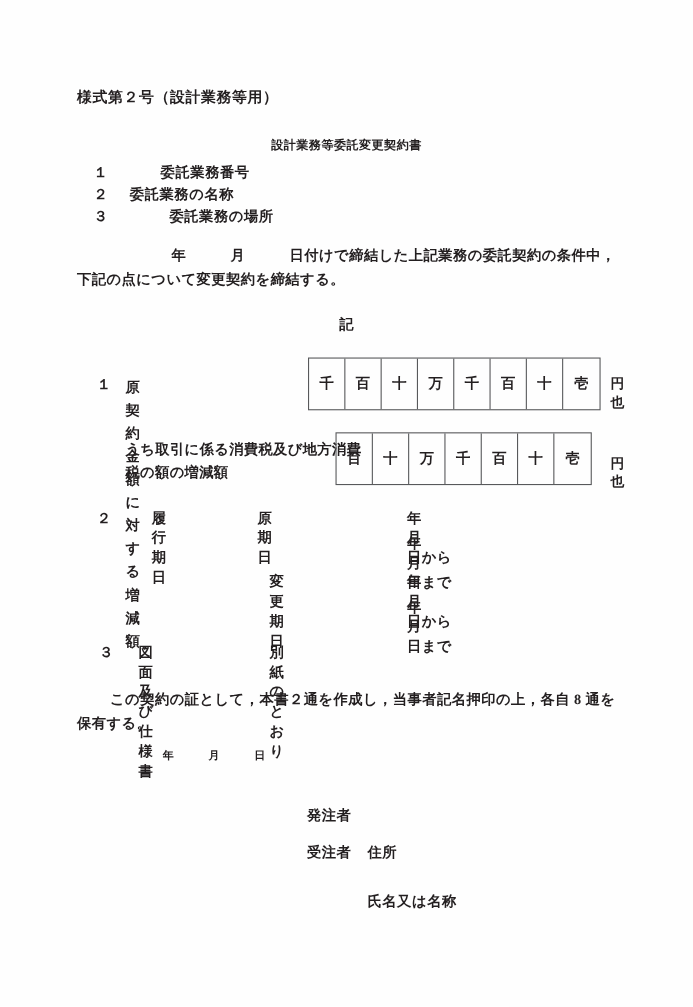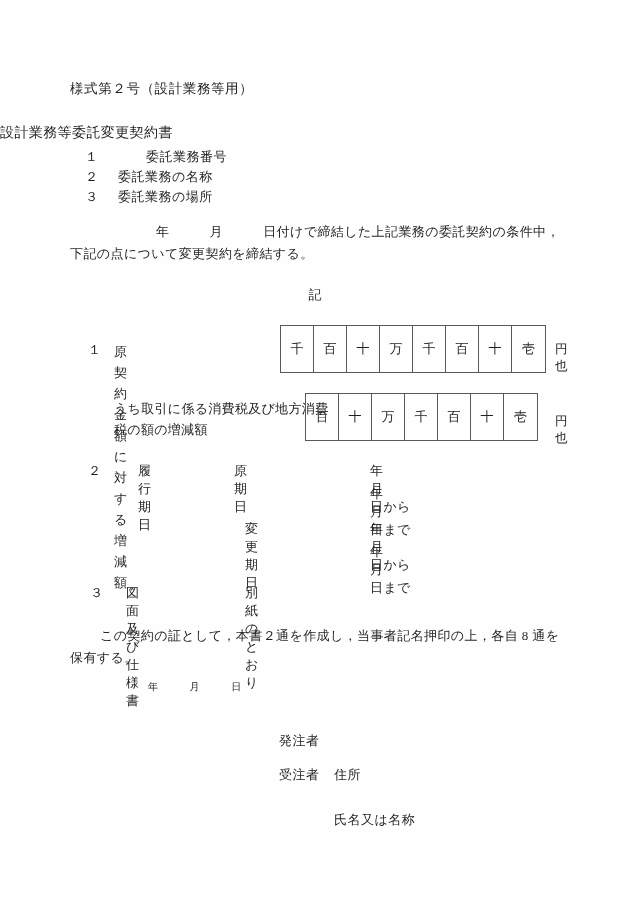--- a/index.html
+++ b/index.html
@@ -8,34 +8,36 @@
     background: #ffffff;
   }
   .page {
     position: relative;
     width: 630px;
     height: 915px;
     background: #fefefe;
     font-family: "Liberation Serif", "DejaVu Serif", serif;
     color: #231f20;
     overflow: hidden;
+    font-weight: bold;
   }
   .abs { position: absolute; white-space: pre; }
 
   .form-no {
     left: 70px;
     top: 80px;
     font-size: 13.5px;
     letter-spacing: 0.6px;
   }
   .doc-title {
     left: 0;
     top: 124px;
     width: 630px;
-    font-size: 14px;
+    text-align: center;
+    font-size: 11px;
     letter-spacing: 0.4px;
   }
   .item-row {
     font-size: 13px;
     letter-spacing: 0.5px;
   }
   .item-num { left: 85px; }
   .item-label { left: 118px; }
 
   .para {
@@ -175,21 +177,21 @@
 
   <div class="abs doc-title">設計業務等委託変更契約書</div>
 
   <div class="abs item-row item-num" style="top:148px;">１</div>
   <div class="abs item-row item-label" style="top:148px;margin-left:28px;">委託業務番号</div>
 
   <div class="abs item-row item-num" style="top:168px;">２</div>
   <div class="abs item-row item-label" style="top:168px;">委託業務の名称</div>
 
   <div class="abs item-row item-num" style="top:188px;">３</div>
-  <div class="abs item-row item-label" style="top:188px;">委託業務の場所</div>
+  <div class="abs item-row item-label" style="top:188px;margin-left:36px;">委託業務の場所</div>
 
   <div class="para para-intro">年　　　月　　　日付けで締結した上記業務の委託契約の条件中，下記の点について変更契約を締結する。</div>
 
   <div class="abs ki-mark">記</div>
 
   <div class="amount-block amt1">
     <div class="amt-num">１</div>
     <div class="amt-label">原契約金額に対する増減額</div>
     <div class="cells">
       <div class="cell">千</div>

